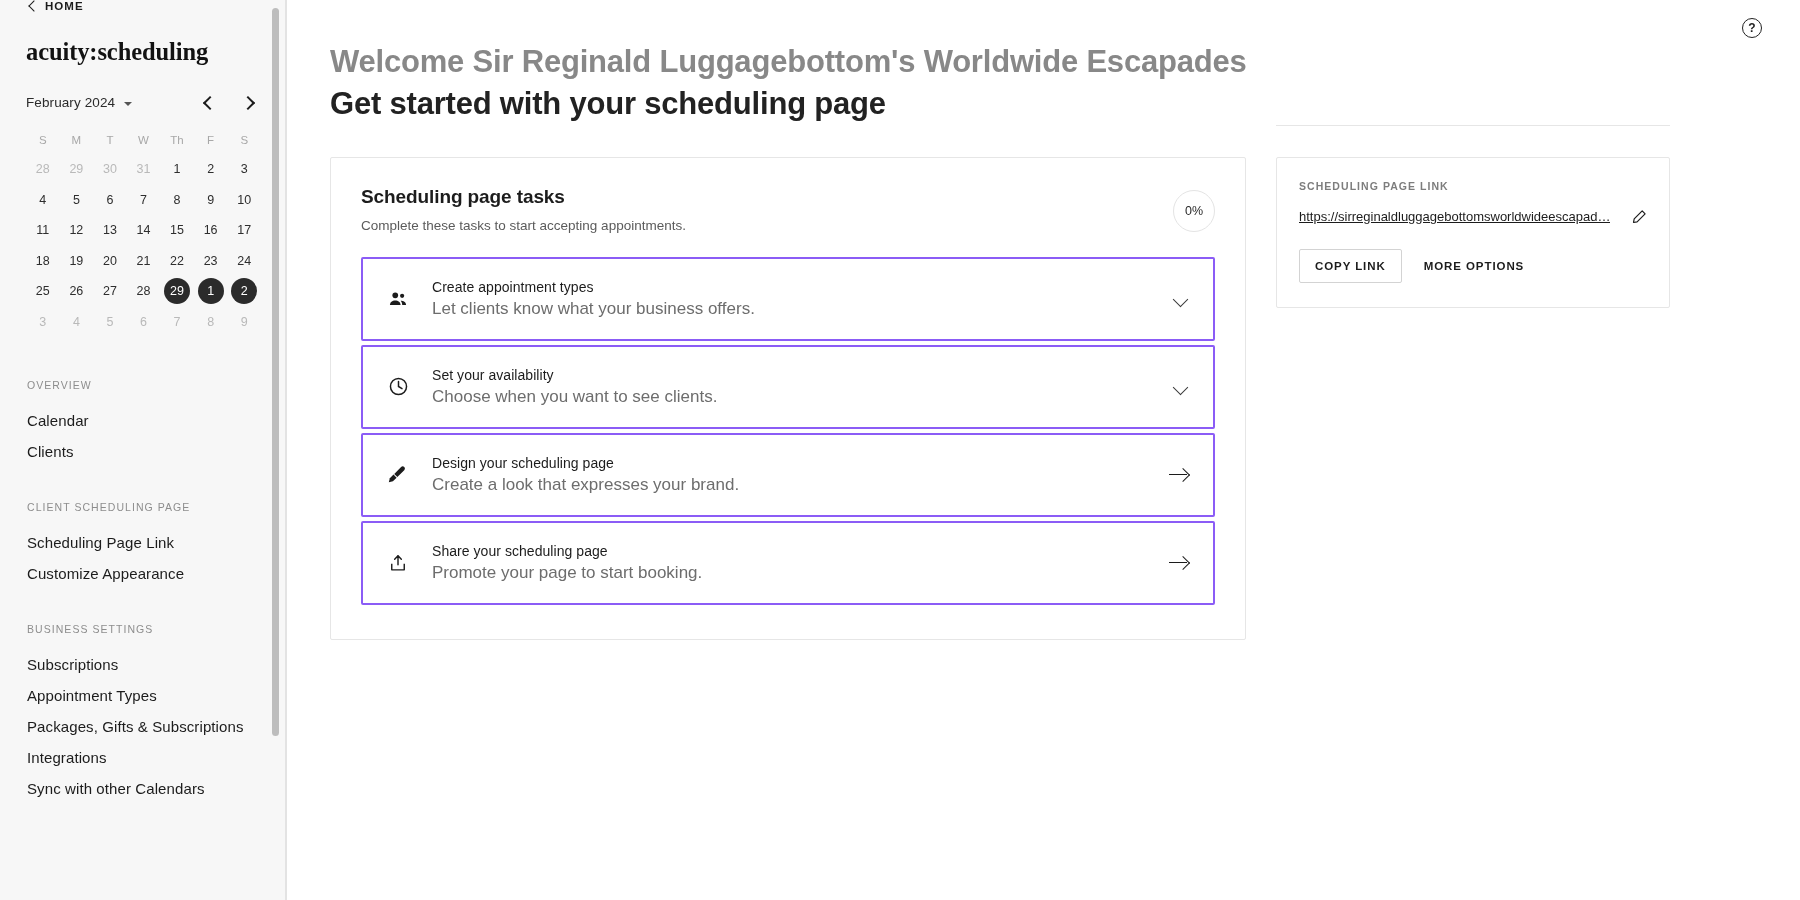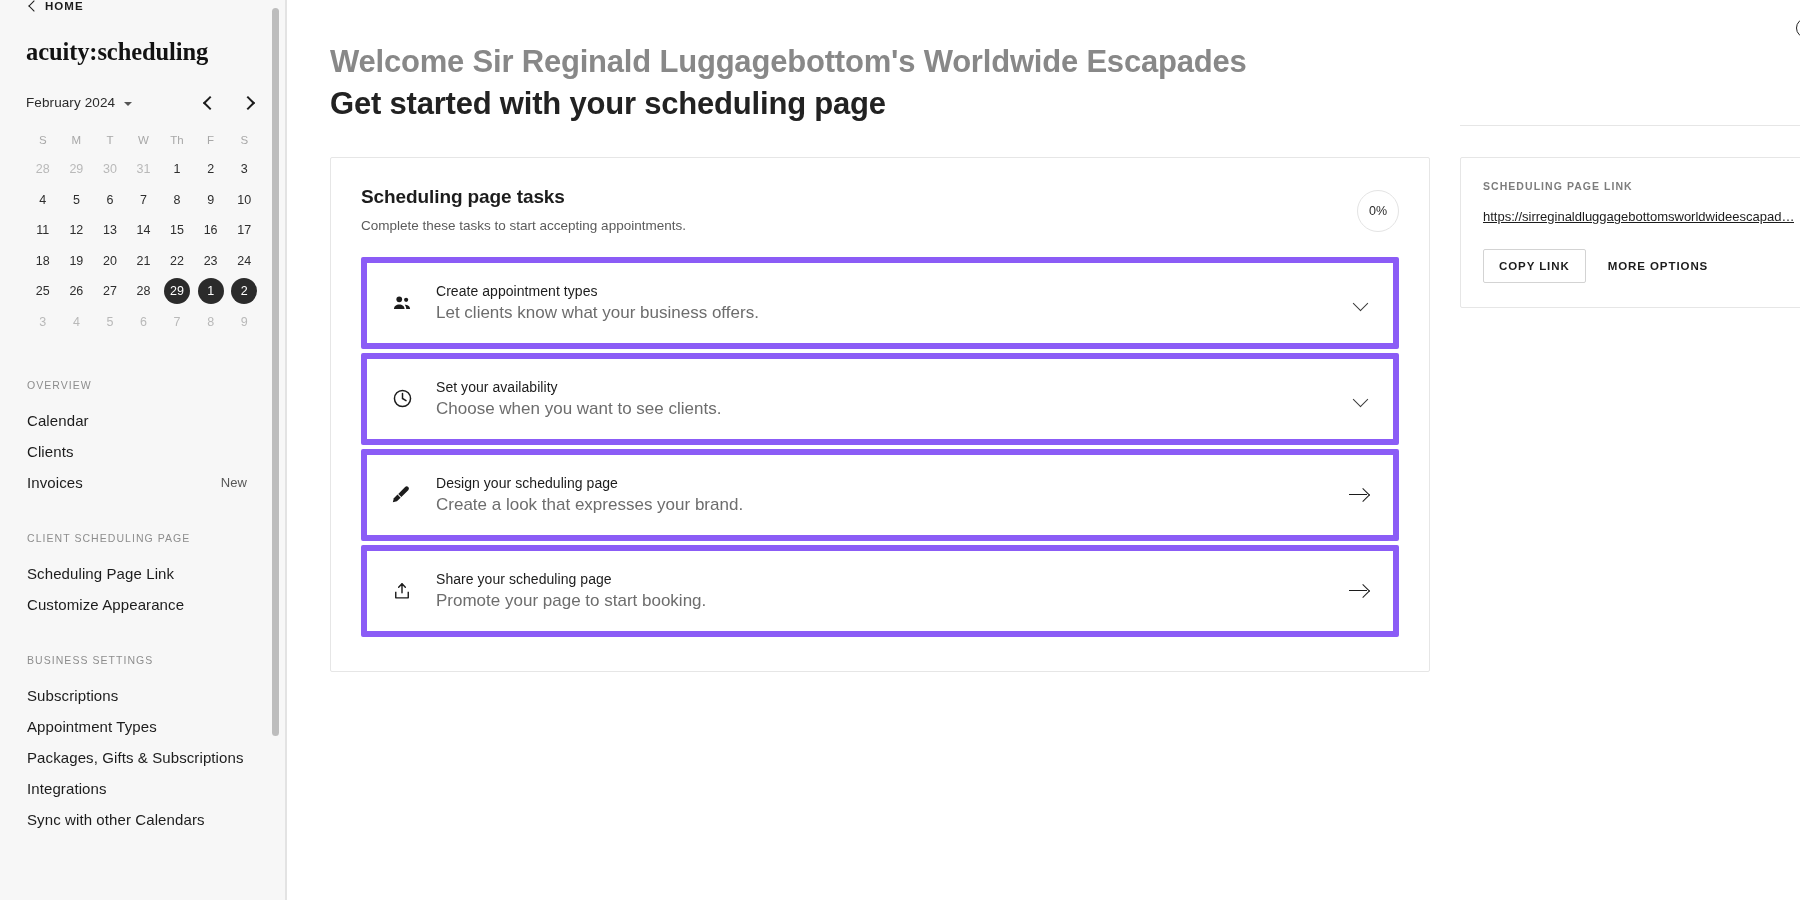--- a/index.html
+++ b/index.html
@@ -123,37 +123,37 @@
   }
   .h-sub {
     font-size:31px; font-weight:700; color:#222222; letter-spacing:-0.2px;
     line-height:1.3; margin-top:2px;
   }
 
   .content { display:flex; padding: 32px 0 0 43px; gap: 30px; }
 
   
   .tasks-card {
-    width: 1100px;
+    width: 916px;
     background:#fff; border:1px solid #e6e6e6; border-radius:2px;
     padding: 28px 30px 30px 30px;
   }
   .tasks-top { display:flex; align-items:flex-start; }
   .tasks-title { font-size:19px; font-weight:700; color:#1c1c1c; letter-spacing:-.1px; }
   .tasks-desc { font-size:13.5px; color:#5b5b5b; margin-top:10px; }
   .progress {
     margin-left:auto; width:42px; height:42px; border-radius:50%;
     border:1.5px solid #e4e4e4; display:flex; align-items:center; justify-content:center;
     font-size:12.5px; color:#2b2b2b; margin-top:4px;
   }
 
   .task-list { margin-top: 24px; }
   .task-row {
     display:flex; align-items:center;
-    border:6px solid #8b5cf6; border-radius:2px;
+    border:2px solid #8b5cf6; border-radius:2px;
     padding: 20px 24px 20px 22px;
     min-height: 82px; margin-bottom: 4px; cursor:pointer; background:#fff;
   }
   .task-ic { width:26px; flex:0 0 26px; display:flex; justify-content:center; color:#1c1c1c;}
   .task-txt { margin-left: 21px; }
   .task-name { font-size:14px; color:#1c1c1c; letter-spacing:.05px;}
   .task-sub { font-size:17px; color:#6d6d6d; margin-top:4px; }
   .task-act { margin-left:auto; color:#1c1c1c; display:flex; align-items:center;}
 
   .chev-d { width:16px;height:16px; position:relative; }
@@ -281,24 +281,20 @@
 
       <div id="nav-sections">
           <div class="nav-sec first">
             <div class="nav-title">OVERVIEW</div>
             <div class="nav-item">
               <span>Calendar</span>
             </div>
             <div class="nav-item">
               <span>Clients</span>
             </div>
-            <div class="nav-item">
-              <span>Invoices</span>
-              <span class="nav-badge">New</span>
-            </div>
           </div>
           <div class="nav-sec">
             <div class="nav-title">CLIENT SCHEDULING PAGE</div>
             <div class="nav-item">
               <span>Scheduling Page Link</span>
             </div>
             <div class="nav-item">
               <span>Customize Appearance</span>
             </div>
           </div>

